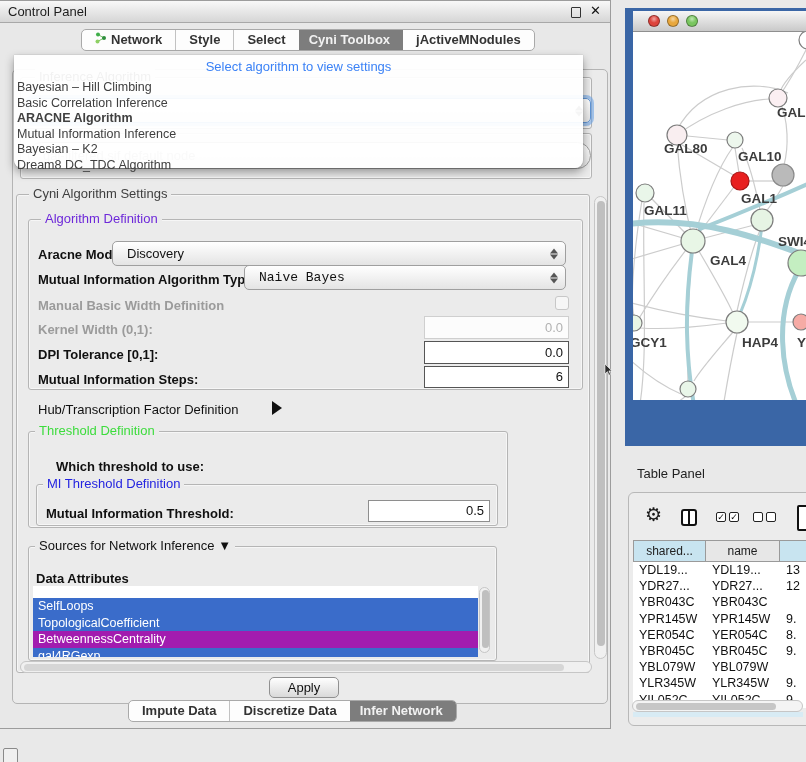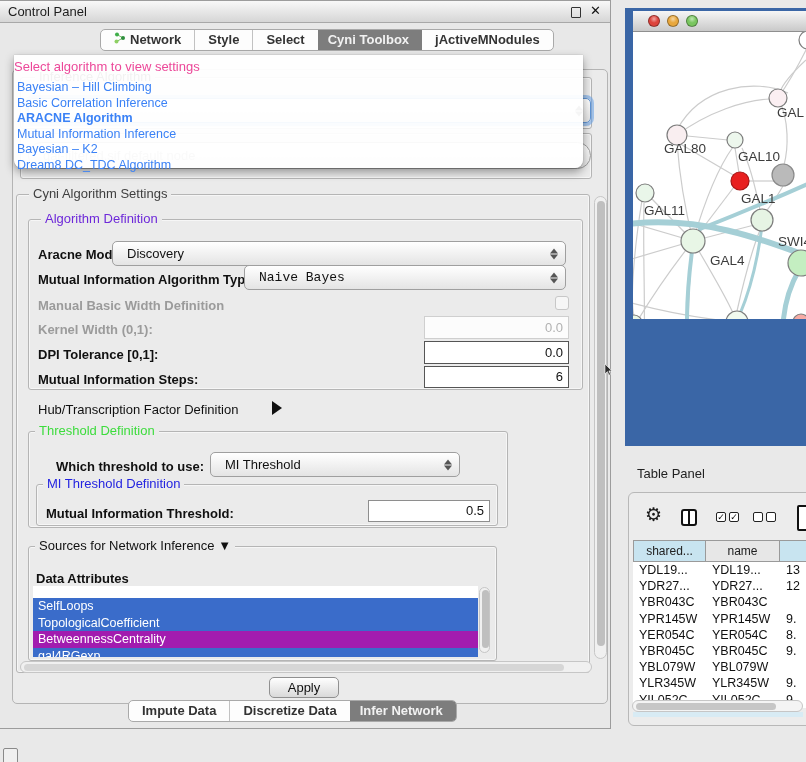--- a/index.html
+++ b/index.html
@@ -35,38 +35,38 @@
   .combo .arrows{position:absolute;right:7px;top:50%;transform:translateY(-50%);display:flex;flex-direction:column;gap:1px;}
   .tri-up{width:0;height:0;border-left:4px solid transparent;border-right:4px solid transparent;border-bottom:5px solid #555;}
   .tri-dn{width:0;height:0;border-left:4px solid transparent;border-right:4px solid transparent;border-top:5px solid #555;}
   .tf{position:absolute;background:#fff;font-size:13px;color:#111;text-align:right;
       padding-right:5px;box-sizing:border-box;border:1px solid #555;}
   .tf-dis{border:1px solid #cfcfcf;color:#b2b2b2;background:#fcfcfc;}
   .cb{position:absolute;width:14px;height:14px;border:1px solid #c7c7c7;border-radius:3px;background:#f6f6f6;box-sizing:border-box;}
   
   .popup{position:absolute;left:14px;top:54px;width:569px;height:113px;background:rgba(255,255,255,0.94);
          border-radius:0 0 8px 8px;box-shadow:0 4px 10px rgba(0,0,0,0.38),0 0 1px rgba(0,0,0,0.4);z-index:9;}
-  .popup-prompt{padding-top:4px;text-align:left;font-size:13px;color:#ec4899;}
-  .popup-item{height:15.5px;line-height:15.5px;font-size:12.5px;color:#3b82f6;padding-left:3px;white-space:nowrap;}
+  .popup-prompt{padding-top:4px;text-align:center;font-size:13px;color:#3b82f6;}
+  .popup-item{height:15.5px;line-height:15.5px;font-size:12.5px;color:#404040;padding-left:3px;white-space:nowrap;}
   .popup-item.sel{font-weight:bold;}
   
   .sb-track{position:absolute;background:#f0f0f0;border:1px solid #c6c6c6;border-radius:7px;box-sizing:border-box;}
   .sb-thumb{position:absolute;background:#bfbfbf;border-radius:5px;}
   
   .src-list{position:absolute;background:#fff;overflow:hidden;}
   .src-item{height:16.5px;line-height:16.5px;font-size:12.5px;color:#fff;padding-left:5px;white-space:nowrap;}
   
   .btn{position:absolute;background:linear-gradient(#fefefe,#d9d9d9);border:1px solid #909090;border-radius:5px;
        font-size:13px;color:#111;text-align:center;box-sizing:border-box;}
   
   .net-window{position:absolute;left:625px;top:8px;width:181px;height:438px;background:#3a66a6;}
   .net-titlebar{position:absolute;left:8px;top:3px;right:0;height:21px;
                 background:linear-gradient(#f6f6f6,#c9c9c9);border-bottom:1px solid #8f8f8f;box-sizing:border-box;}
   .tl{position:absolute;top:4px;width:12px;height:12px;border-radius:50%;box-sizing:border-box;}
-  .net-canvas{position:absolute;left:8px;top:24px;right:0;height:287px;background:#fff;overflow:hidden;}
+  .net-canvas{position:absolute;left:8px;top:24px;right:0;height:368px;background:#fff;overflow:hidden;font-weight:bold;}
   
   .tp-title{position:absolute;left:637px;top:466px;font-size:13px;color:#222;}
   .tp-body{position:absolute;left:628px;top:492px;width:185px;height:234px;background:#ececec;
            border:1px solid #b8b8b8;border-radius:6px;box-sizing:border-box;}
   .gear{position:absolute;left:645px;top:505px;font-size:19px;color:#1a1a1a;line-height:1;}
   .paneicon{position:absolute;left:681px;top:509px;width:16px;height:17px;border:2px solid #111;border-radius:3px;background:#fff;box-sizing:border-box;}
   .paneicon::after{content:"";position:absolute;left:5px;top:0;width:2px;height:13px;background:#111;}
   .cbx{display:inline-block;width:10px;height:10px;border:1.5px solid #222;border-radius:2px;background:#fff;
        font-size:9px;line-height:9px;text-align:center;color:#111;box-sizing:border-box;vertical-align:top;}
   .partial-doc{position:absolute;left:797px;top:505px;width:16px;height:26px;border:2px solid #111;background:#fff;box-sizing:border-box;border-radius:2px;}
@@ -87,21 +87,21 @@
 
 <div class="stage">
 
   <div class="cp-window">
     <div class="cp-header">
       <span class="cp-title">Control Panel</span>
       <span class="cp-float"></span>
       <span class="cp-close">✕</span>
     </div>
 
-    <div class="tabbar" style="left:100px;top:28px;" id="top-tabs">
+    <div class="tabbar" style="left:81px;top:28px;" id="top-tabs">
         <div class="seg">
           <span><svg width="12" height="12" viewBox="0 0 12 12">
               <path d="M3,2.5 L9,6 L2.5,9.5" stroke="#7bbf6a" stroke-width="1" fill="none"></path>
               <circle cx="3" cy="2.5" r="2" fill="#3fae49"></circle>
               <circle cx="2.5" cy="9.5" r="2" fill="#8ed063"></circle>
               <circle cx="9" cy="6" r="2" fill="#2e8f3c"></circle>
             </svg></span>
           <span>Network</span>
         </div>
         <div class="seg">
@@ -180,27 +180,20 @@
     <div class="tf" style="left:424px;top:365px;width:145px;height:22px;line-height:20px;">6</div>
 
     <span class="lbl" style="left:38px;top:401px;font-weight:normal;">Hub/Transcription Factor Definition</span>
     <span style="position:absolute;left:272px;top:400px;width:0;height:0;border-top:7px solid transparent;
           border-bottom:7px solid transparent;border-left:10px solid #111;"></span>
 
     <div class="grp" style="left:28px;top:430px;width:480px;height:97px;">
       <span class="grp-legend" style="left:6px;top:-9px;color:#3ddc3d;">Threshold Definition</span>
     </div>
     <span class="lbl" style="left:38px;top:458px;width:166px;text-align:right;">Which threshold to use:</span>
-    <div class="combo" style="left:210px;top:451px;width:250px;height:25px;line-height:23px;">
-      <span>MI Threshold</span>
-      <span class="arrows">
-          <span class="tri-up"></span>
-          <span class="tri-dn"></span>
-        </span>
-    </div>
     <div class="grp" style="left:36px;top:483px;width:462px;height:42px;">
       <span class="grp-legend" style="left:6px;top:-9px;color:#2424e0;">MI Threshold Definition</span>
     </div>
     <span class="lbl" style="left:46px;top:505px;">Mutual Information Threshold:</span>
     <div class="tf" style="left:368px;top:499px;width:122px;height:22px;line-height:20px;border-color:#8e8e8e;">0.5</div>
 
     <div class="grp" style="left:28px;top:545px;width:469px;height:115px;">
       <span class="grp-legend" style="left:6px;top:-9px;color:#111;">
         <span>Sources for Network Inference</span>
         <span>▼</span>

